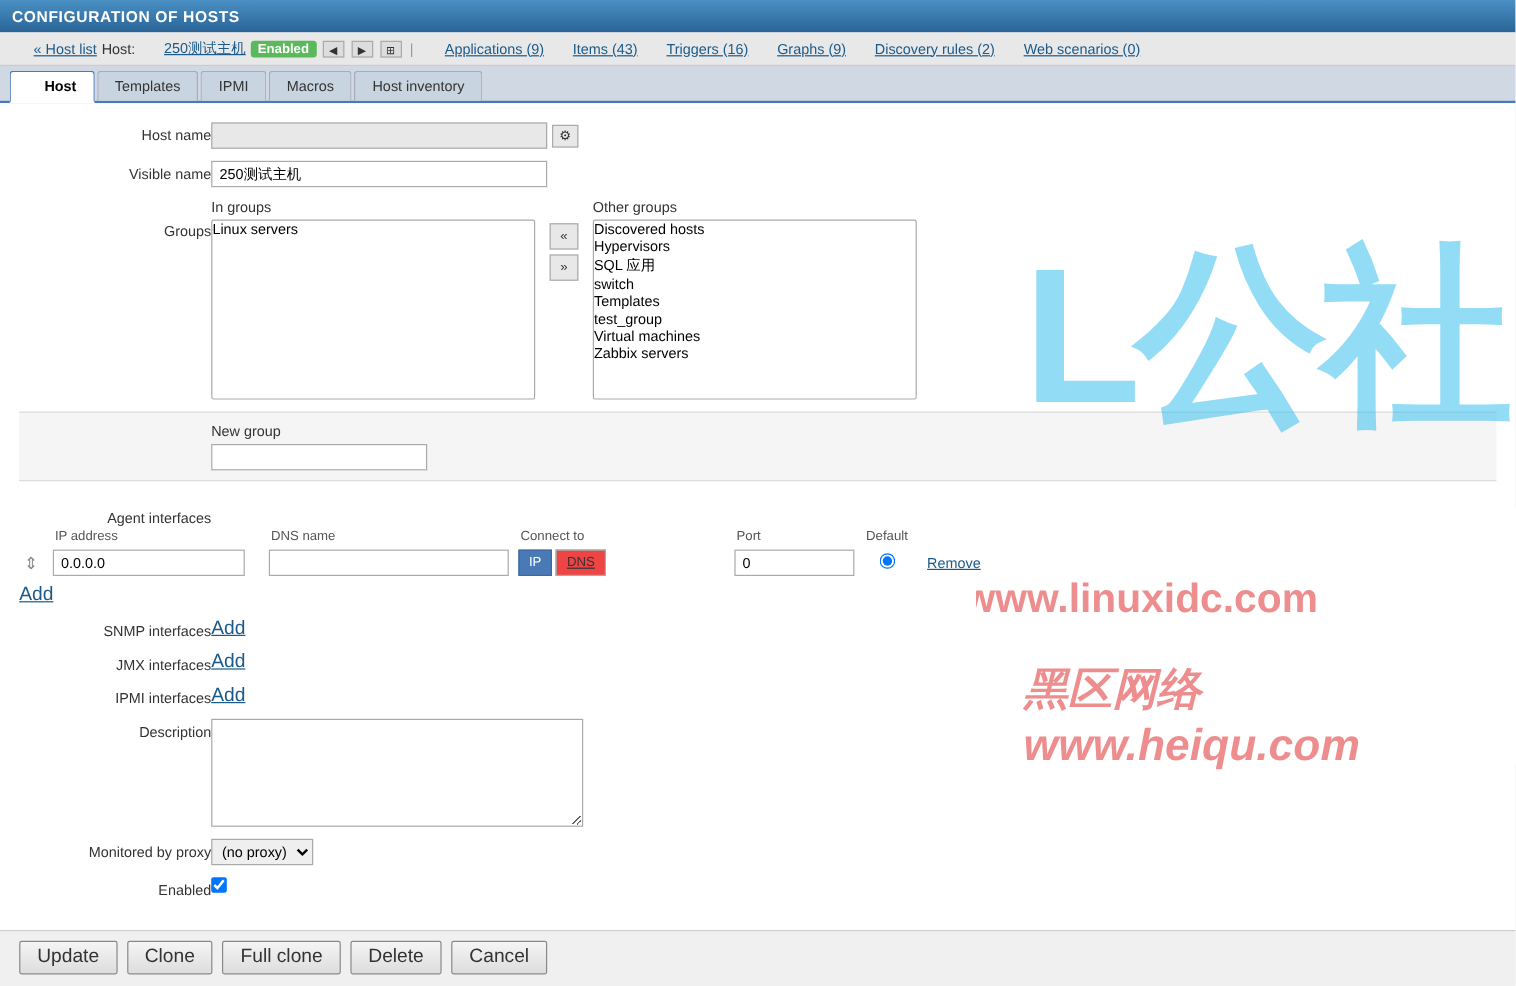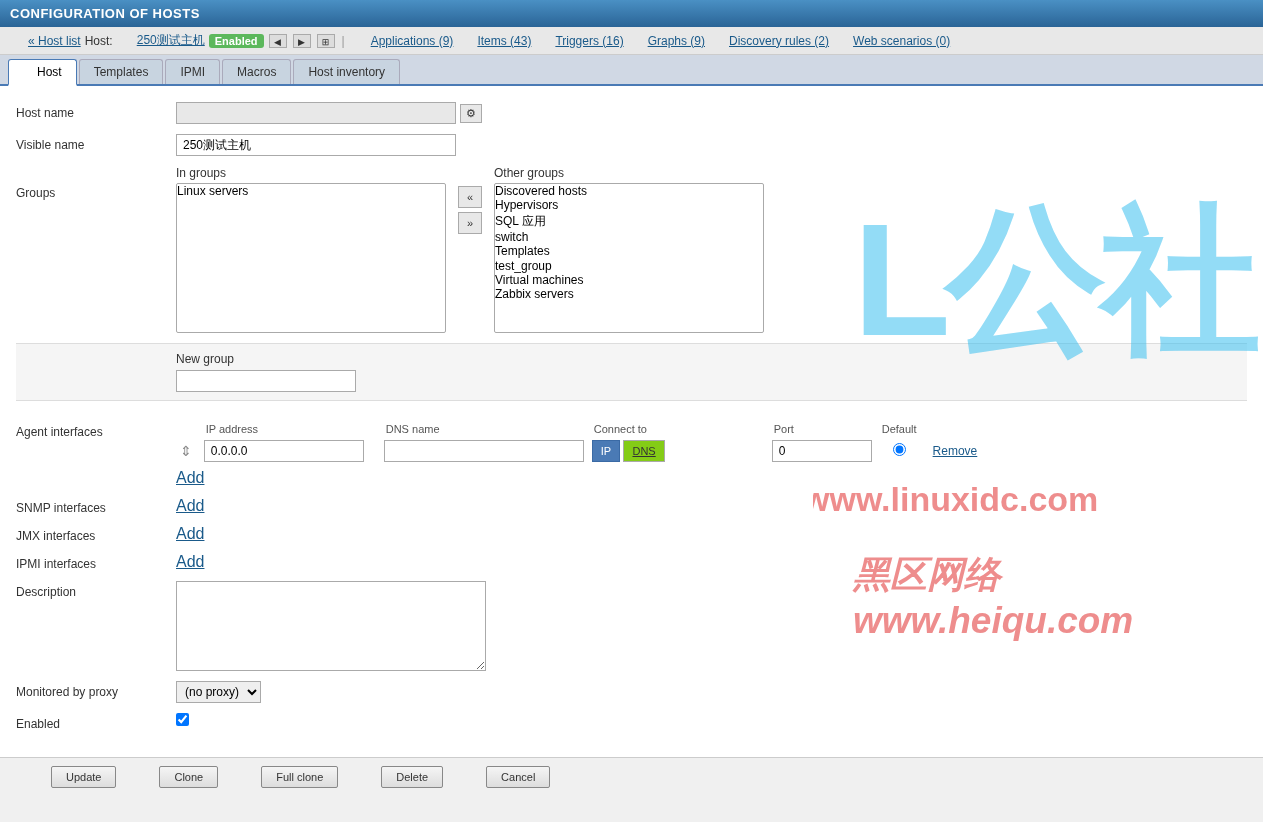--- a/index.html
+++ b/index.html
@@ -72,41 +72,41 @@
       cursor: pointer;
       font-size: 12px;
       color: #333;
       border-radius: 3px 3px 0 0;
     }
 
     .tab.active {
       background: white;
       border-color: #4a7ab5;
       border-bottom: 2px solid white;
-      font-weight: normal;
+      font-weight: bold;
       color: #000;
       margin-bottom: -2px;
       padding-left: 28px;
     }
 
     .main-content {
       background: white;
       padding: 16px;
       min-height: 600px;
     }
 
     .form-row {
       display: flex;
       align-items: flex-start;
       margin-bottom: 10px;
     }
 
     .form-label {
       width: 160px;
-      text-align: left;
+      text-align: right;
       padding-top: 4px;
       font-size: 12px;
       color: #333;
       flex-shrink: 0;
     }
 
     .form-control {
       border: 1px solid #aaa;
       padding: 3px 6px;
       font-size: 12px;
@@ -197,21 +197,21 @@
       height: 22px;
     }
 
     .connect-btn.active {
       background: #4a7ab5;
       color: white;
       border-color: #3a6aa5;
     }
 
     .connect-btn.inactive {
-      background: #84cc16;
+      background: #ef4444;
       color: #333;
       text-decoration: underline;
     }
 
     .radio-input { cursor: pointer; }
 
     .add-link {
       color: #1a5a8a;
       text-decoration: underline;
       cursor: pointer;
@@ -255,25 +255,24 @@
       background: #f0f0f0;
       border-top: 1px solid #ccc;
       padding: 8px 16px;
       display: flex;
       gap: 8px;
       align-items: center;
     }
 
     .action-btn {
       padding: 4px 14px;
-      font-size: 11px;
+      font-size: 16px;
       border: 1px solid #888;
       cursor: pointer;
       border-radius: 2px;
-      margin-left: 35px;
     }
 
     .btn-primary {
       background: linear-gradient(to bottom, #f5f5f5, #ddd);
       color: #333;
     }
 
     .separator { color: #999; margin: 0 2px; }
 
     .watermark {
@@ -417,21 +416,21 @@
         </select>
       </div>
     </div>
   </div>
 
   <div class="new-group-row">
     <div class="new-group-label">New group</div>
     <input type="text" class="form-control new-group-input" style="">
   </div>
 
-  <div class="form-row interfaces-section" style="align-items:flex-start;">
+  <div class="form-row interfaces-section" style="align-items:flex-start;flex-direction:column;">
     <div class="form-label" style="padding-top:4px;">Agent interfaces</div>
     <div>
       <table class="interfaces-table">
         <thead>
           <tr>
             <th style="width:20px;"></th>
             <th>IP address</th>
             <th style="width:8px;"></th>
             <th>DNS name</th>
             <th style="width:180px;">Connect to</th>

